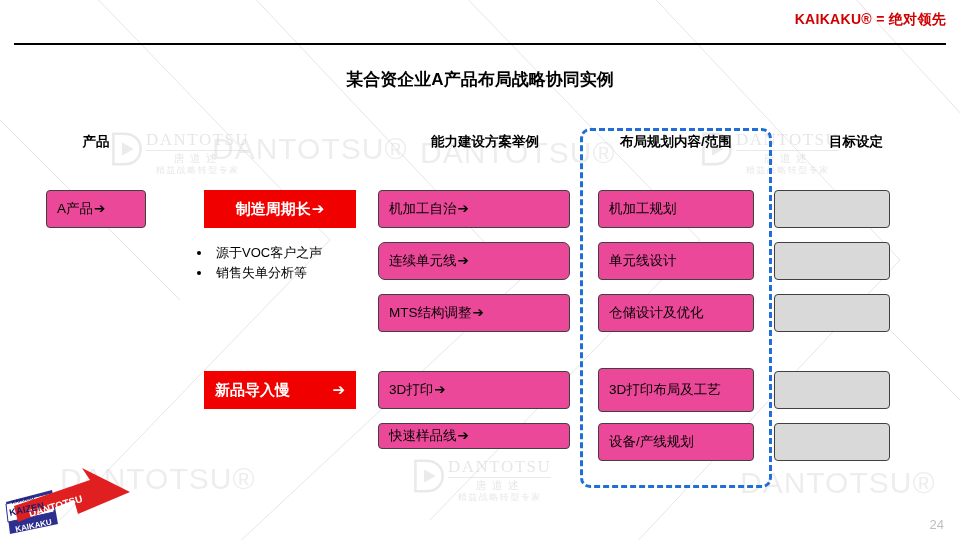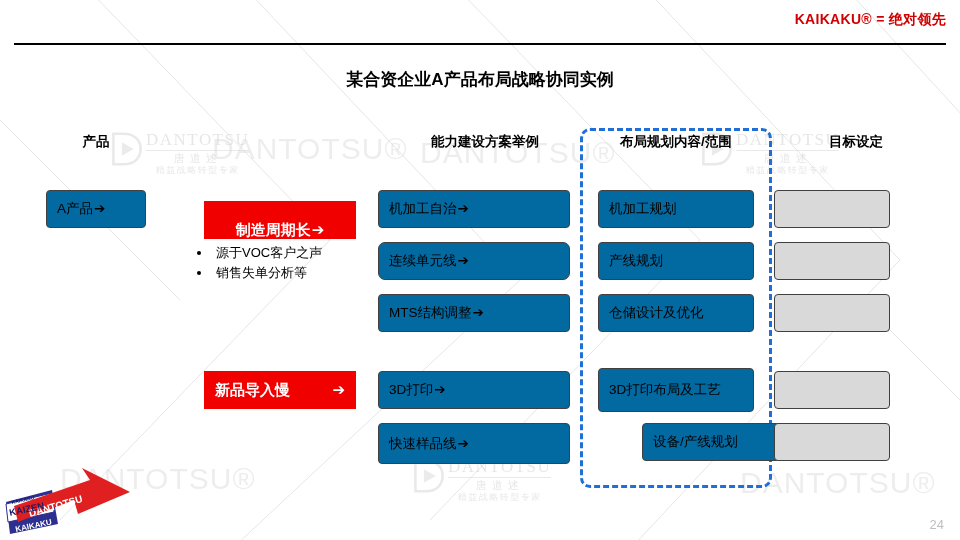--- a/index.html
+++ b/index.html
@@ -142,21 +142,21 @@
     border: 3px dashed #1f6fd6;
     border-radius: 10px;
     z-index: 3;
     box-sizing: border-box;
   }
 
   
   .box {
     position: absolute;
     box-sizing: border-box;
-    background: #0369a1;
+    background: #ec4899;
     border: 1px solid #404040;
     border-radius: 4px;
     display: flex;
     align-items: center;
     padding: 0 10px;
     font-size: 13.5px;
     line-height: 1.15;
     color: #000000;
     z-index: 4;
   }
@@ -281,21 +281,21 @@
   <div class="col-head" style="left:36px;  top:133px; width:120px;">产品</div>
   <div class="col-head" style="left:390px; top:133px; width:190px;">能力建设方案举例</div>
   <div class="col-head" style="left:586px; top:133px; width:180px;">布局规划内容/范围</div>
   <div class="col-head" style="left:776px; top:133px; width:160px;">目标设定</div>
 
   <div class="box" style="left:46px; top:190px; width:100px; height:38px;">
     <span>A产品</span>
       <span class="arrow">➔</span>
   </div>
 
-  <div class="box red" style="left:204px; top:201px; width:152px; height:38px;align-items:flex-end;">
+  <div class="box red" style="left:204px; top:190px; width:152px; height:38px;">
     <span>制造周期长</span>
       <span class="arrow">➔</span>
   </div>
   <div class="box red" style="left:204px; top:371px; width:152px; height:38px;justify-content:space-between;">
     <span>新品导入慢</span>
       <span class="arrow">➔</span>
   </div>
 
   <div class="bullets">
     <ul>
@@ -313,38 +313,38 @@
       <span class="arrow">➔</span>
   </div>
   <div class="box" style="left:378px; top:294px; width:192px; height:38px;">
     <span>MTS结构调整</span>
       <span class="arrow">➔</span>
   </div>
   <div class="box" style="left:378px; top:371px; width:192px; height:38px;">
     <span>3D打印</span>
       <span class="arrow">➔</span>
   </div>
-  <div class="box" style="left:378px; top:423px; width:192px; height:41px;">
+  <div class="box" style="left:378px; top:423px; width:192px; height:26px;">
     <span>快速样品线</span>
       <span class="arrow">➔</span>
   </div>
 
   <div class="box" style="left:598px; top:190px; width:156px; height:38px;">
     <span>机加工规划</span>
   </div>
   <div class="box" style="left:598px; top:242px; width:156px; height:38px;">
-    <span>产线规划</span>
+    <span>单元线设计</span>
   </div>
   <div class="box" style="left:598px; top:294px; width:156px; height:38px;">
     <span>仓储设计及优化</span>
   </div>
   <div class="box" style="left:598px; top:368px; width:156px; height:44px;">
     <span>3D打印布局及工艺</span>
   </div>
-  <div class="box" style="left:598px; top:423px; width:156px; height:38px;margin-left:44px;">
+  <div class="box" style="left:598px; top:423px; width:156px; height:38px;">
     <span>设备/产线规划</span>
   </div>
 
   <div class="box empty" style="left:774px; top:190px; width:116px; height:38px;">
     <span></span>
   </div>
   <div class="box empty" style="left:774px; top:242px; width:116px; height:38px;">
     <span></span>
   </div>
   <div class="box empty" style="left:774px; top:294px; width:116px; height:38px;">

